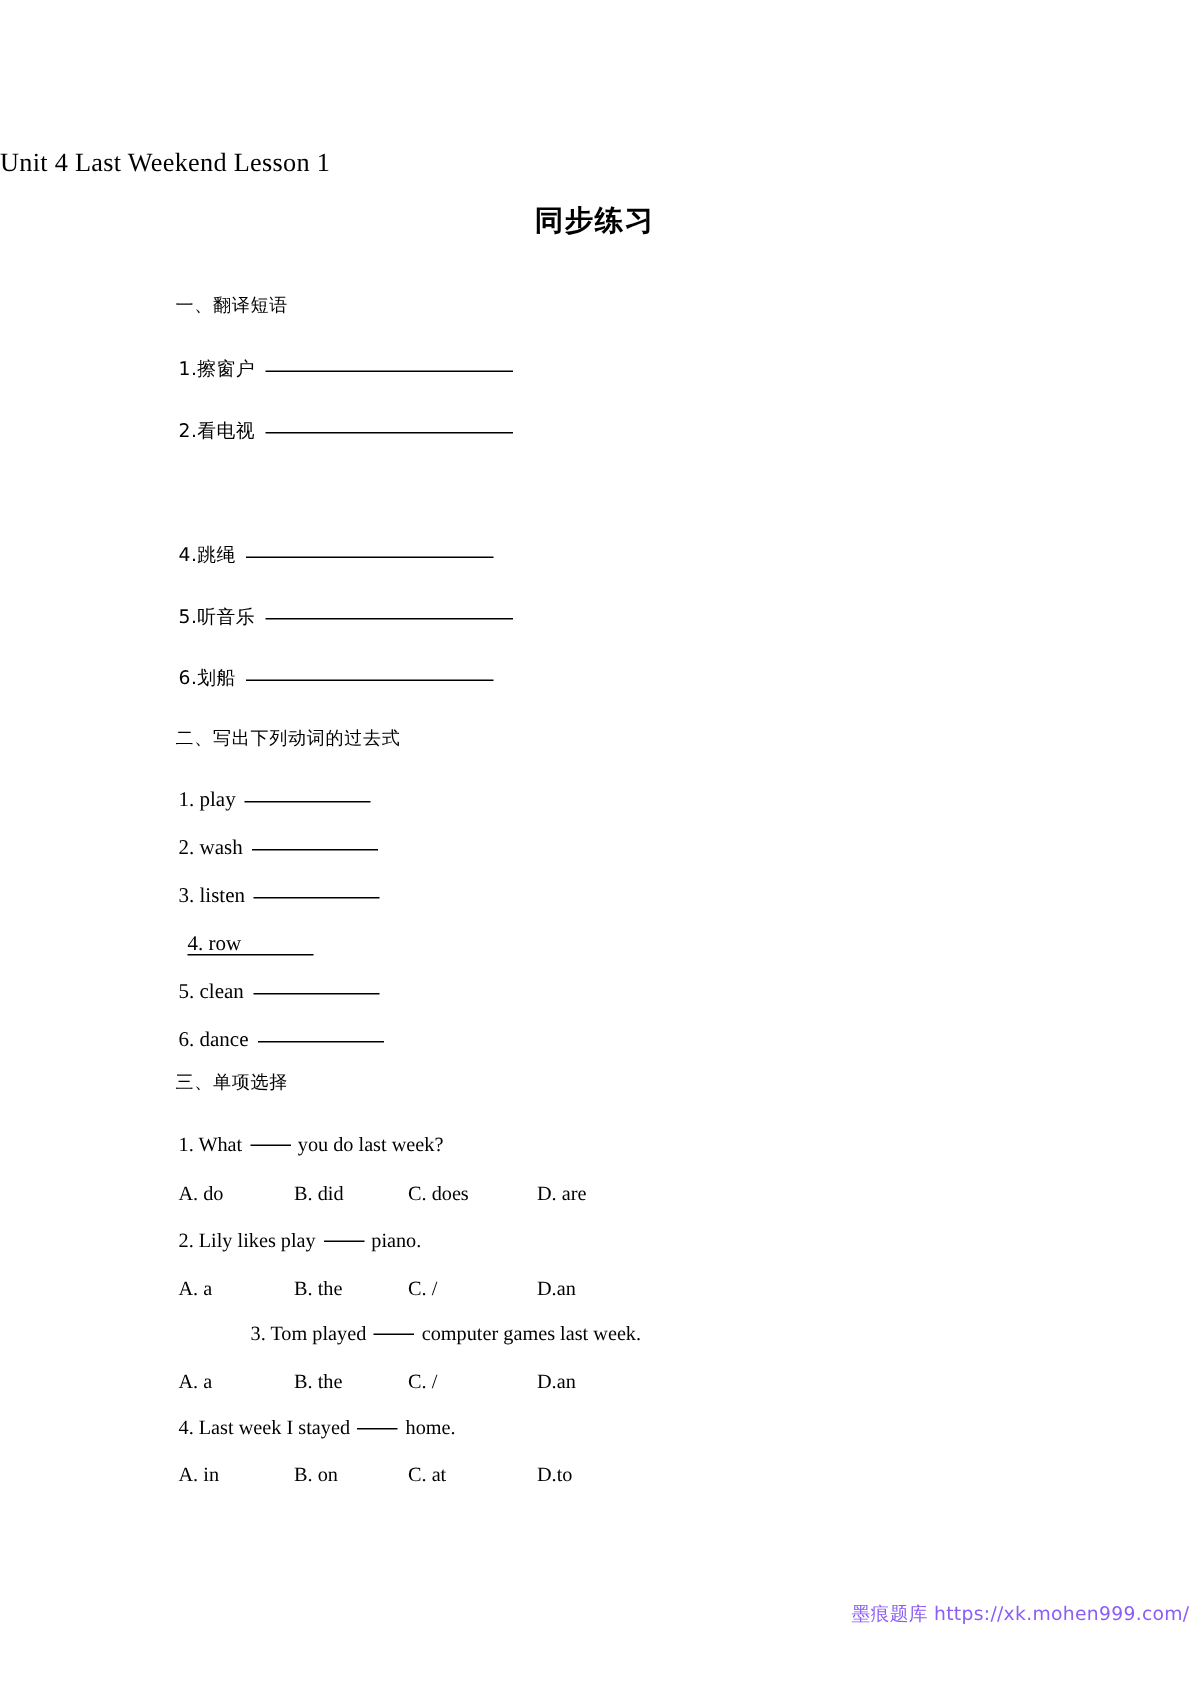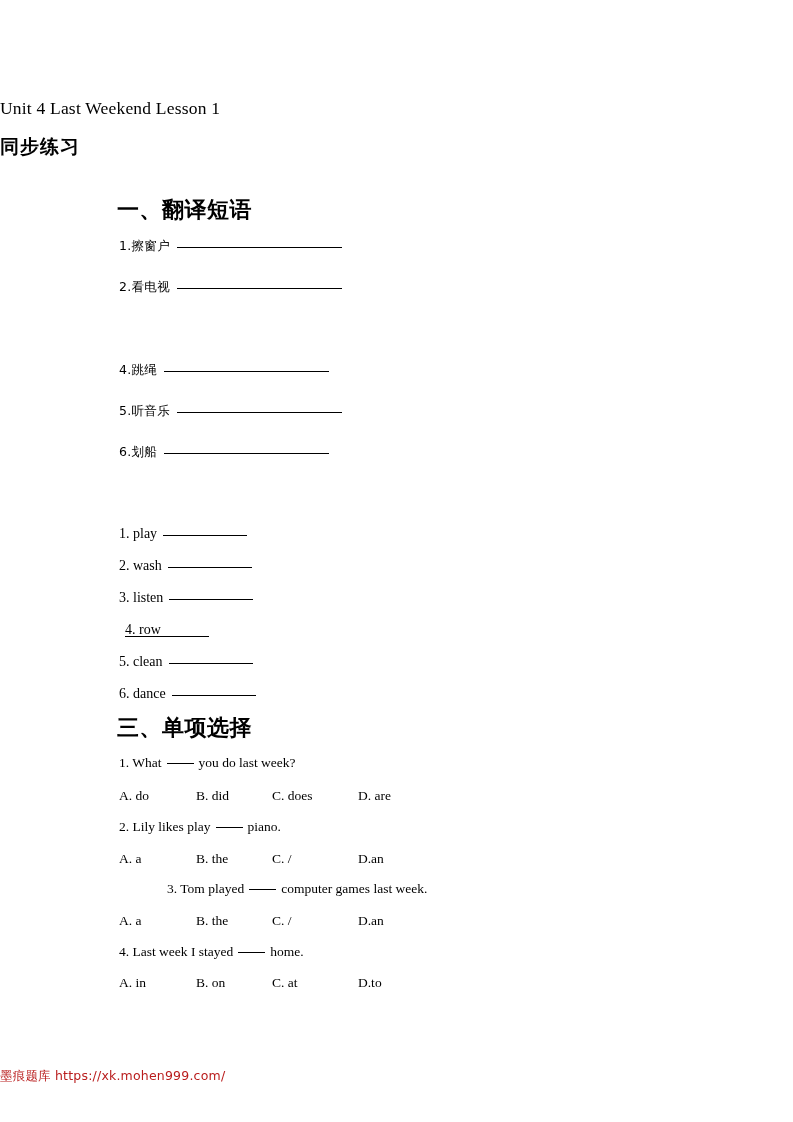--- a/index.html
+++ b/index.html
@@ -32,33 +32,34 @@
     text-align: left;
     font-size: 17.5px;
     font-weight: normal;
     letter-spacing: 0.2px;
   }
   .doc-subtitle {
     position: absolute;
     left: 0;
     top: 134px;
     width: 793px;
+    text-align: center;
     font-family: "DejaVu Sans", "Liberation Sans", sans-serif;
     font-size: 19px;
     font-weight: bold;
     letter-spacing: 1px;
   }
 
   
   .section-heading {
     position: absolute;
     left: 117px;
     font-family: "DejaVu Sans", "Liberation Sans", sans-serif;
-    font-size: 22px;
-    font-weight: bold;
+    font-size: 12px;
+    font-weight: normal;
     letter-spacing: 0.5px;
     white-space: nowrap;
   }
   #sec1-heading { top: 195px; }
   #sec2-heading { top: 484px; }
   #sec3-heading { top: 713px; }
 
   
   .row {
     position: absolute;
@@ -126,24 +127,24 @@
   .opt.b { left: 77px; }
   .opt.c { left: 153px; }
   .opt.d { left: 239px; }
 
   
   .footer {
     position: absolute;
     left: 0;
     top: 1068px;
     width: 793px;
-    text-align: left;
+    text-align: right;
     font-family: "DejaVu Sans", "Liberation Sans", sans-serif;
     font-size: 12.5px;
-    color: #b91c1c;
+    color: #8b5cf6;
     letter-spacing: 0.2px;
   }
 </style>
 </head>
 <body>
 
 <div class="page">
 
   <div class="doc-title">Unit 4 Last Weekend Lesson 1</div>
   <div class="doc-subtitle">同步练习</div>
@@ -164,20 +165,21 @@
   </div>
   <div class="row" style="top:403px;">
     <span class="cn-item">5.听音乐</span>
     <span class="rule-long"></span>
   </div>
   <div class="row" style="top:444px;">
     <span class="cn-item">6.划船</span>
     <span class="rule-long"></span>
   </div>
 
+  <div class="section-heading" id="sec2-heading">二、写出下列动词的过去式</div>
 
   <div class="row" style="top:526px;">
     <span class="en-item">1. play</span>
     <span class="rule-mid"></span>
   </div>
   <div class="row" style="top:558px;">
     <span class="en-item">2. wash</span>
     <span class="rule-mid"></span>
   </div>
   <div class="row" style="top:590px;">

